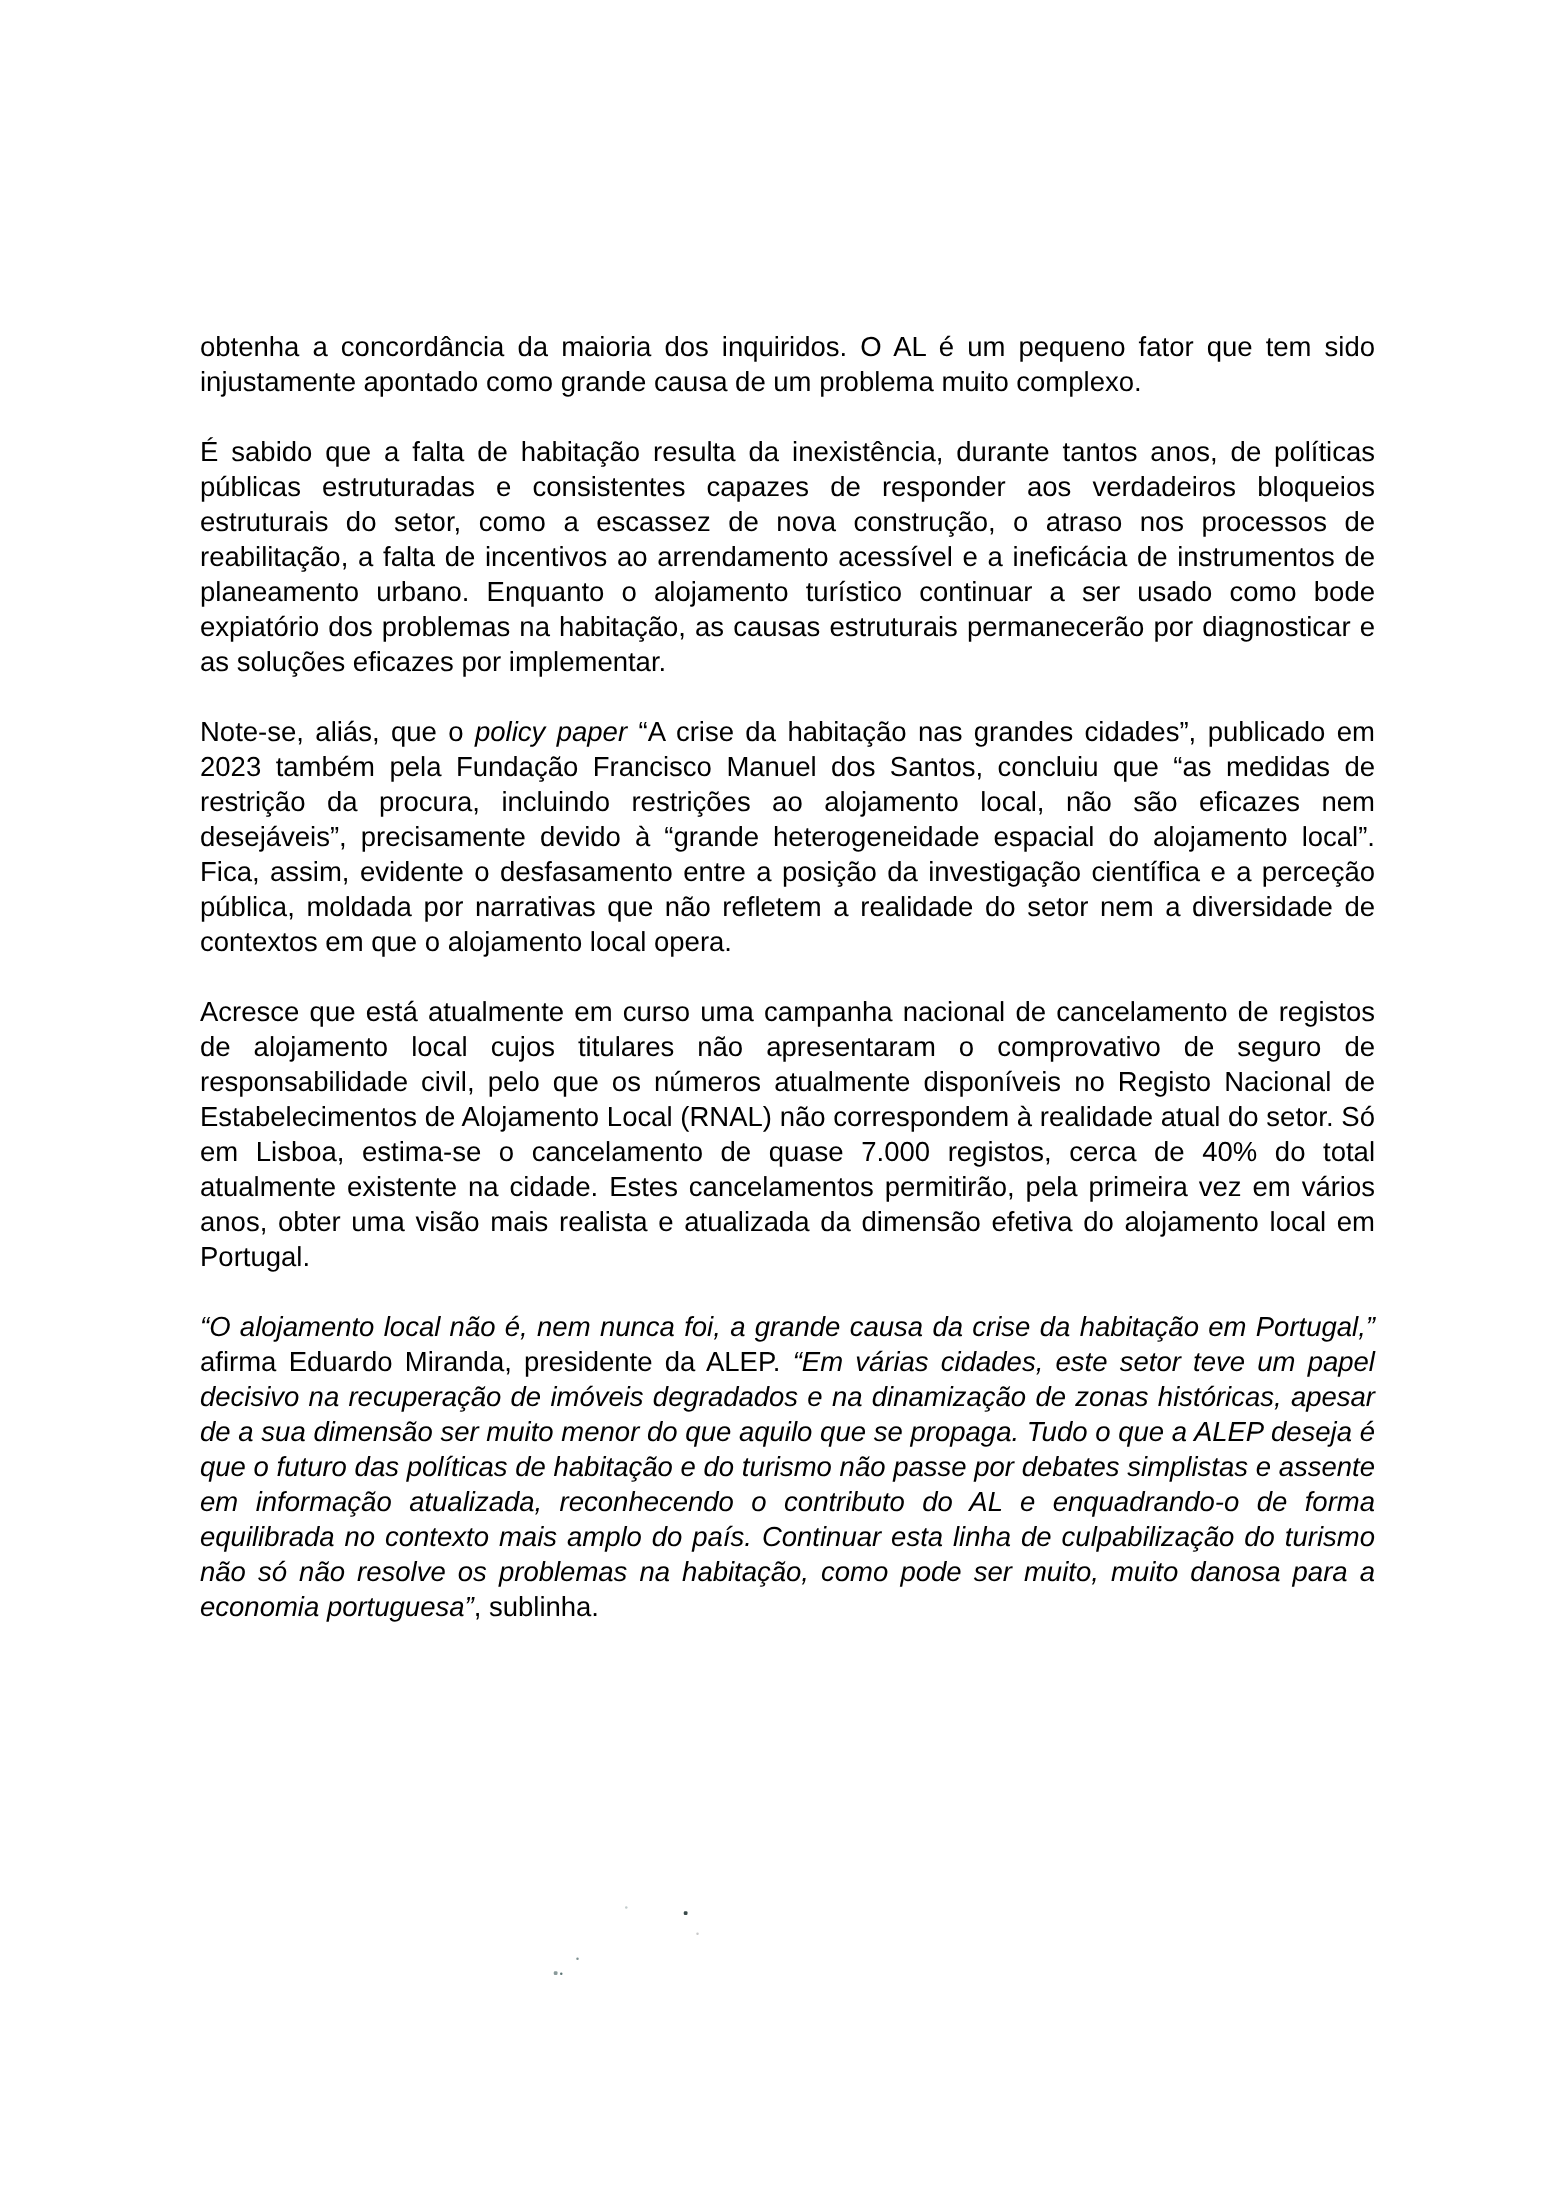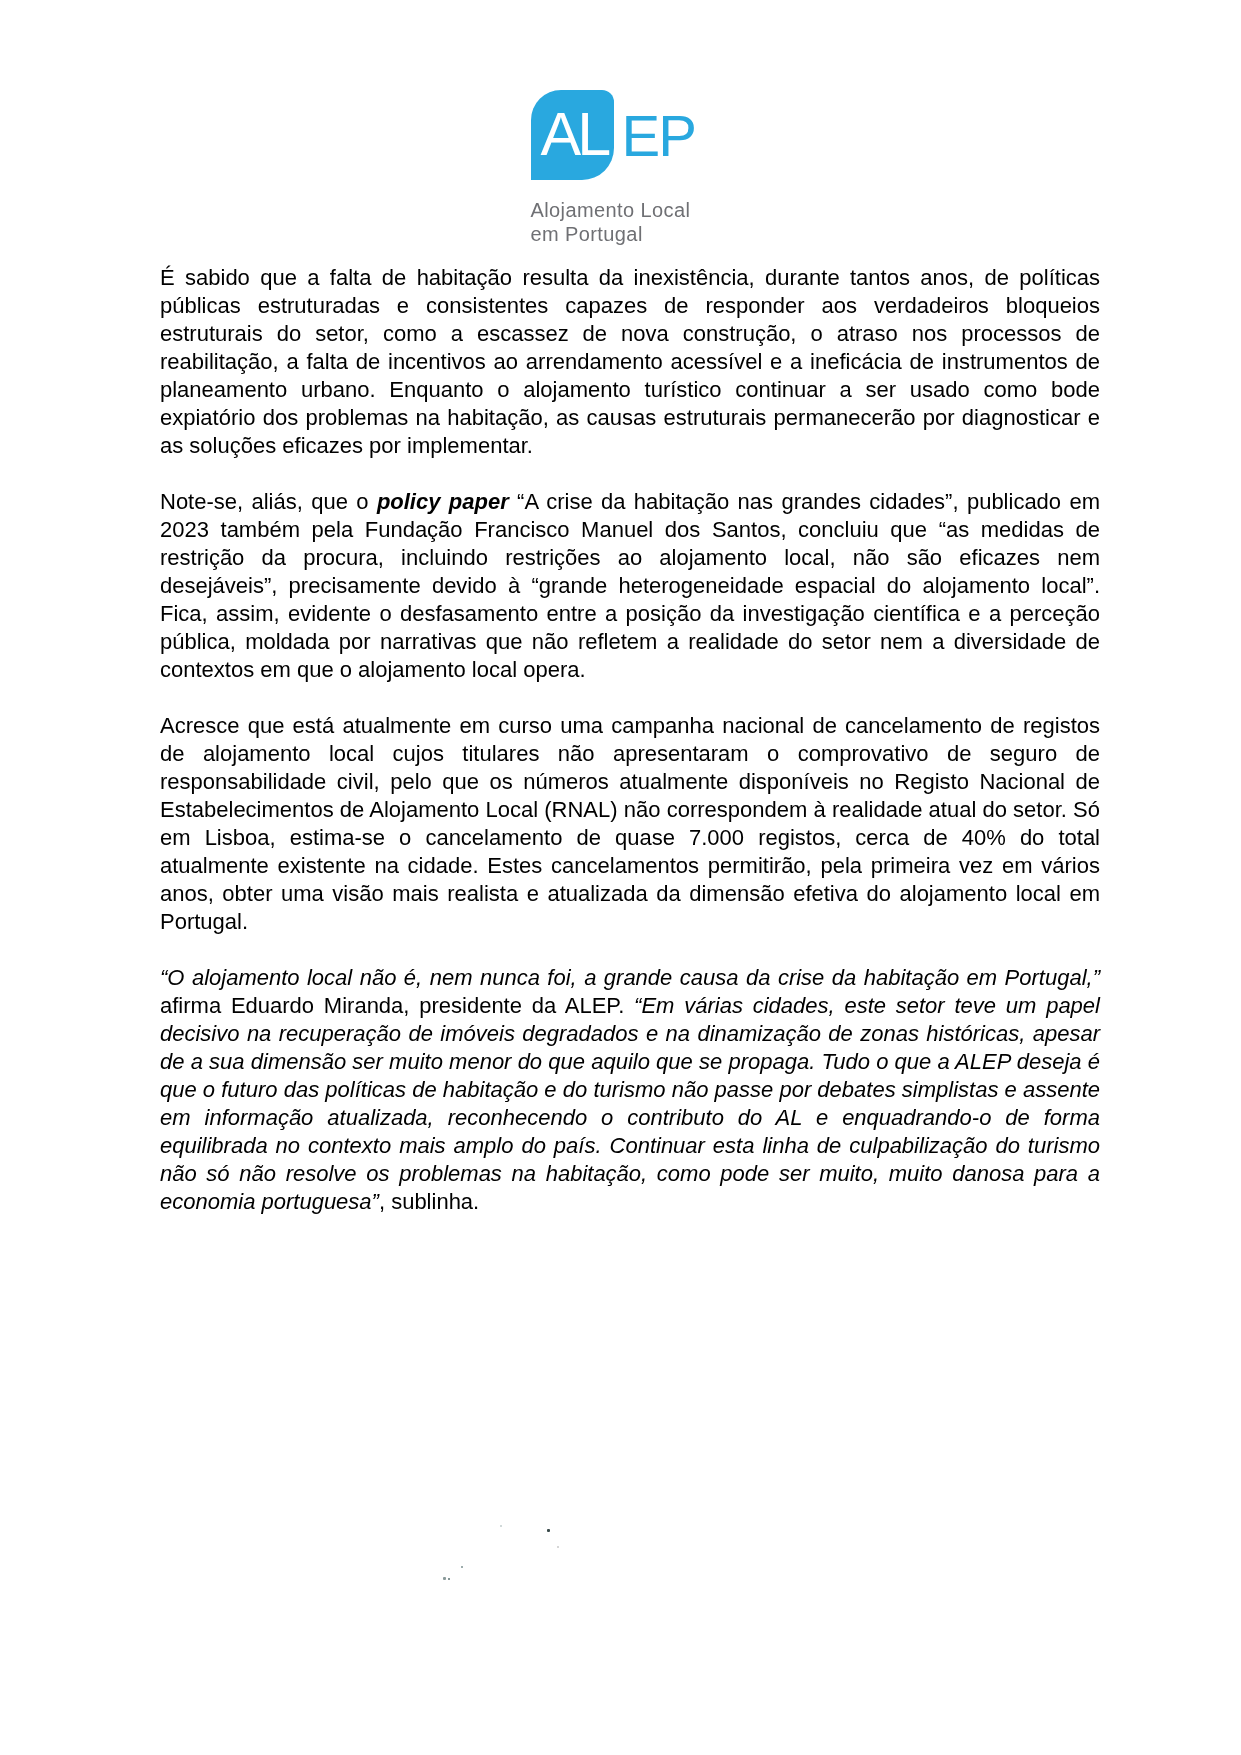--- a/index.html
+++ b/index.html
@@ -60,44 +60,33 @@
     width: 940px;
     font-size: 22px;
     line-height: 28px;
     color: #000000;
     text-align: justify;
   }
   .doc-body p { margin: 0 0 28px 0; }
   .run.regular     { font-weight: 400; font-style: normal; }
   .run.bold        { font-weight: 400; font-style: normal; }
   .run.italic      { font-weight: 400; font-style: italic; }
-  .run.bold-italic { font-weight: 700; font-style: italic; }
+  .run.bold-italic { font-weight: 400; font-style: italic; }
 
   
   .speck { position: absolute; border-radius: 1px; }
 </style>
 </head>
 <body>
 
 <div class="page" style="background: rgb(255, 255, 255);">
 
-  <div class="logo-block">
-    <div class="logo-row">
-      <div class="bubble" style="background: rgb(41, 168, 223);">
-        <span class="bubble-al">AL</span>
-      </div>
-      <span class="logo-ep" style="color: rgb(41, 168, 223);">EP</span>
-    </div>
-    <div class="tagline" style="color: rgb(111, 112, 116);">
-      <div>Alojamento Local</div>
-      <div>em Portugal</div>
-    </div>
-  </div>
 
   <div class="doc-body" id="doc-body">
+      <p><span class="run regular">obtenha a concordância da maioria dos inquiridos. O AL é um pequeno fator que tem sido injustamente apontado como grande causa de um problema muito complexo.</span></p>
       <p><span class="run regular">É sabido que </span><span class="run bold">a falta de habitação resulta da inexistência, durante tantos anos, de políticas públicas estruturadas e consistentes capazes de responder aos verdadeiros bloqueios estruturais do setor</span><span class="run regular">, como a escassez de nova construção, o atraso nos processos de reabilitação, a falta de incentivos ao arrendamento acessível e a ineficácia de instrumentos de planeamento urbano. Enquanto o alojamento turístico continuar a ser usado como bode expiatório dos problemas na habitação, as causas estruturais permanecerão por diagnosticar e as soluções eficazes por implementar.</span></p>
       <p><span class="run regular">Note-se, aliás, que </span><span class="run bold">o </span><span class="run bold-italic">policy paper</span><span class="run bold"> “A crise da habitação nas grandes cidades”, publicado em 2023 também pela Fundação Francisco Manuel dos Santos, concluiu que “as medidas de restrição da procura, incluindo restrições ao alojamento local, não são eficazes nem desejáveis”</span><span class="run regular">, precisamente devido à “grande heterogeneidade espacial do alojamento local”. Fica, assim, evidente o </span><span class="run bold">desfasamento entre a posição da investigação científica e a perceção pública</span><span class="run regular">, moldada por narrativas que não refletem a realidade do setor nem a diversidade de contextos em que o alojamento local opera.</span></p>
       <p><span class="run regular">Acresce que </span><span class="run bold">está atualmente em curso uma campanha nacional de cancelamento de registos de alojamento local cujos titulares não apresentaram o comprovativo de seguro de responsabilidade civil</span><span class="run regular">, pelo que os números atualmente disponíveis no Registo Nacional de Estabelecimentos de Alojamento Local (RNAL) não correspondem à realidade atual do setor. </span><span class="run bold">Só em Lisboa, estima-se o cancelamento de quase 7.000 registos</span><span class="run regular">, cerca de 40% do total atualmente existente na cidade. </span><span class="run bold">Estes cancelamentos permitirão, pela primeira vez em vários anos, obter uma visão mais realista e atualizada da dimensão efetiva do alojamento local em Portugal</span><span class="run regular">.</span></p>
       <p><span class="run italic">“O alojamento local não é, nem nunca foi, a grande causa da crise da habitação em Portugal,”</span><span class="run regular"> afirma </span><span class="run bold">Eduardo Miranda, presidente da ALEP</span><span class="run regular">. </span><span class="run italic">“Em várias cidades, este setor teve um papel decisivo na recuperação de imóveis degradados e na dinamização de zonas históricas, apesar de a sua dimensão ser muito menor do que aquilo que se propaga. Tudo o que a ALEP deseja é que o futuro das políticas de habitação e do turismo não passe por debates simplistas e assente em informação atualizada, reconhecendo o contributo do AL e enquadrando-o de forma equilibrada no contexto mais amplo do país. Continuar esta linha de culpabilização do turismo não só não resolve os problemas na habitação, como pode ser muito, muito danosa para a economia portuguesa”</span><span class="run regular">, sublinha.</span></p>
     </div>
 
 <div class="speck" style="left: 547px; top: 1529px; width: 3px; height: 3px; background: rgb(58, 74, 74);"></div>
     <div class="speck" style="left: 500px; top: 1525px; width: 2px; height: 2px; background: rgb(194, 204, 204);"></div>
     <div class="speck" style="left: 557px; top: 1546px; width: 2px; height: 2px; background: rgb(200, 200, 200);"></div>
     <div class="speck" style="left: 461px; top: 1566px; width: 2px; height: 2px; background: rgb(125, 144, 144);"></div>

